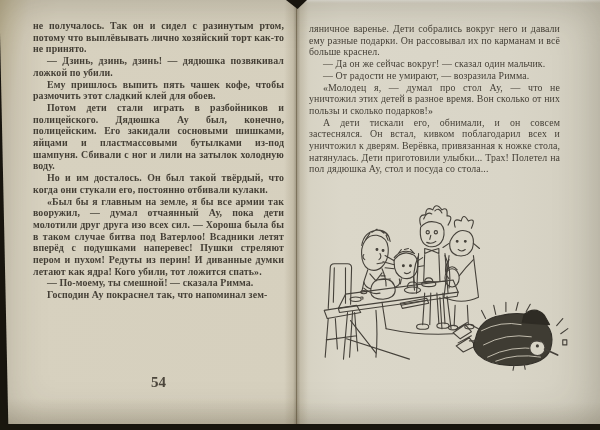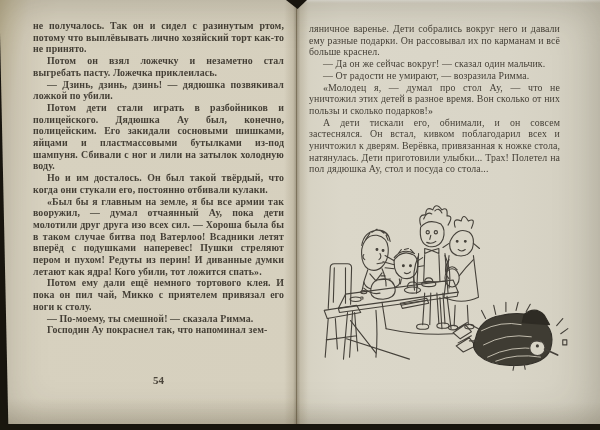--- a/index.html
+++ b/index.html
@@ -58,43 +58,42 @@
     color:#443f36;
     text-align:justify;text-align-last:left;
     letter-spacing:.1px;
   }
   .left-text{left:33px;top:20px;width:251px;}
   .right-text{left:12px;top:23px;width:251px;}
   .para{margin:0;}
   .para.ind{text-indent:14px;}
   .page-number{
     position:absolute;left:33px;width:251px;top:374px;
-    text-align:center;font-size:11px;color:#4c463c;
+    text-align:center;font-size:15px;color:#4c463c;
   }
   .illustration{
     position:absolute;left:16px;top:196px;width:266px;height:176px;
   }
   .illustration path,.illustration ellipse,.illustration circle,.illustration line{
     vector-effect:non-scaling-stroke;
   }
 </style>
 </head>
 <body>
 
 <div class="photo">
 
   <div class="page page-left">
     <div class="text-block left-text">
         <p class="para">не получалось. Так он и сидел с разинутым ртом, потому что выплёвывать лично хозяйский торт как-то не принято.</p>
-        <p class="para ind">Потом он взял ложечку и незаметно стал выгребать пасту. Ложечка приклеилась.</p>
         <p class="para ind">— Дзинь, дзинь, дзинь! — дядюшка позвякивал ложкой по убили.</p>
+        <p class="para ind">Ему пришлось выпить пять чашек кофе, чтобы размочить этот сладкий клей для обоев.</p>
         <p class="para ind">Потом дети стали играть в разбойников и полицейского. Дядюшка Ау был, конечно, полицейским. Его закидали сосновыми шишками, яйцами и пластмассовыми бутылками из-под шампуня. Сбивали с ног и лили на затылок холодную воду.</p>
         <p class="para ind">Но и им досталось. Он был такой твёрдый, что когда они стукали его, постоянно отбивали кулаки.</p>
         <p class="para ind">«Был бы я главным на земле, я бы все армии так вооружил, — думал отчаянный Ау, пока дети молотили друг друга изо всех сил. — Хороша была бы в таком случае битва под Ватерлоо! Всадники летят вперёд с подушками наперевес! Пушки стреляют пером и пухом! Редуты из перин! И диванные думки летают как ядра! Кого убили, тот ложится спать».</p>
-        <p class="para ind">Потом ему дали ещё немного тортового клея. И пока он пил чай, Микко с приятелем привязал его ноги к столу.</p>
         <p class="para ind">— По-моему, ты смешной! — сказала Римма.</p>
         <p class="para ind">Господин Ау покраснел так, что напоминал зем-</p>
       </div>
     <div class="page-number">54</div>
   </div>
 
   <div class="page page-right">
     <div class="text-block right-text">
         <p class="para">ляничное варенье. Дети собрались вокруг него и давали ему разные подарки. Он рассовывал их по карманам и всё больше краснел.</p>
         <p class="para ind">— Да он же сейчас вокруг! — сказал один мальчик.</p>

